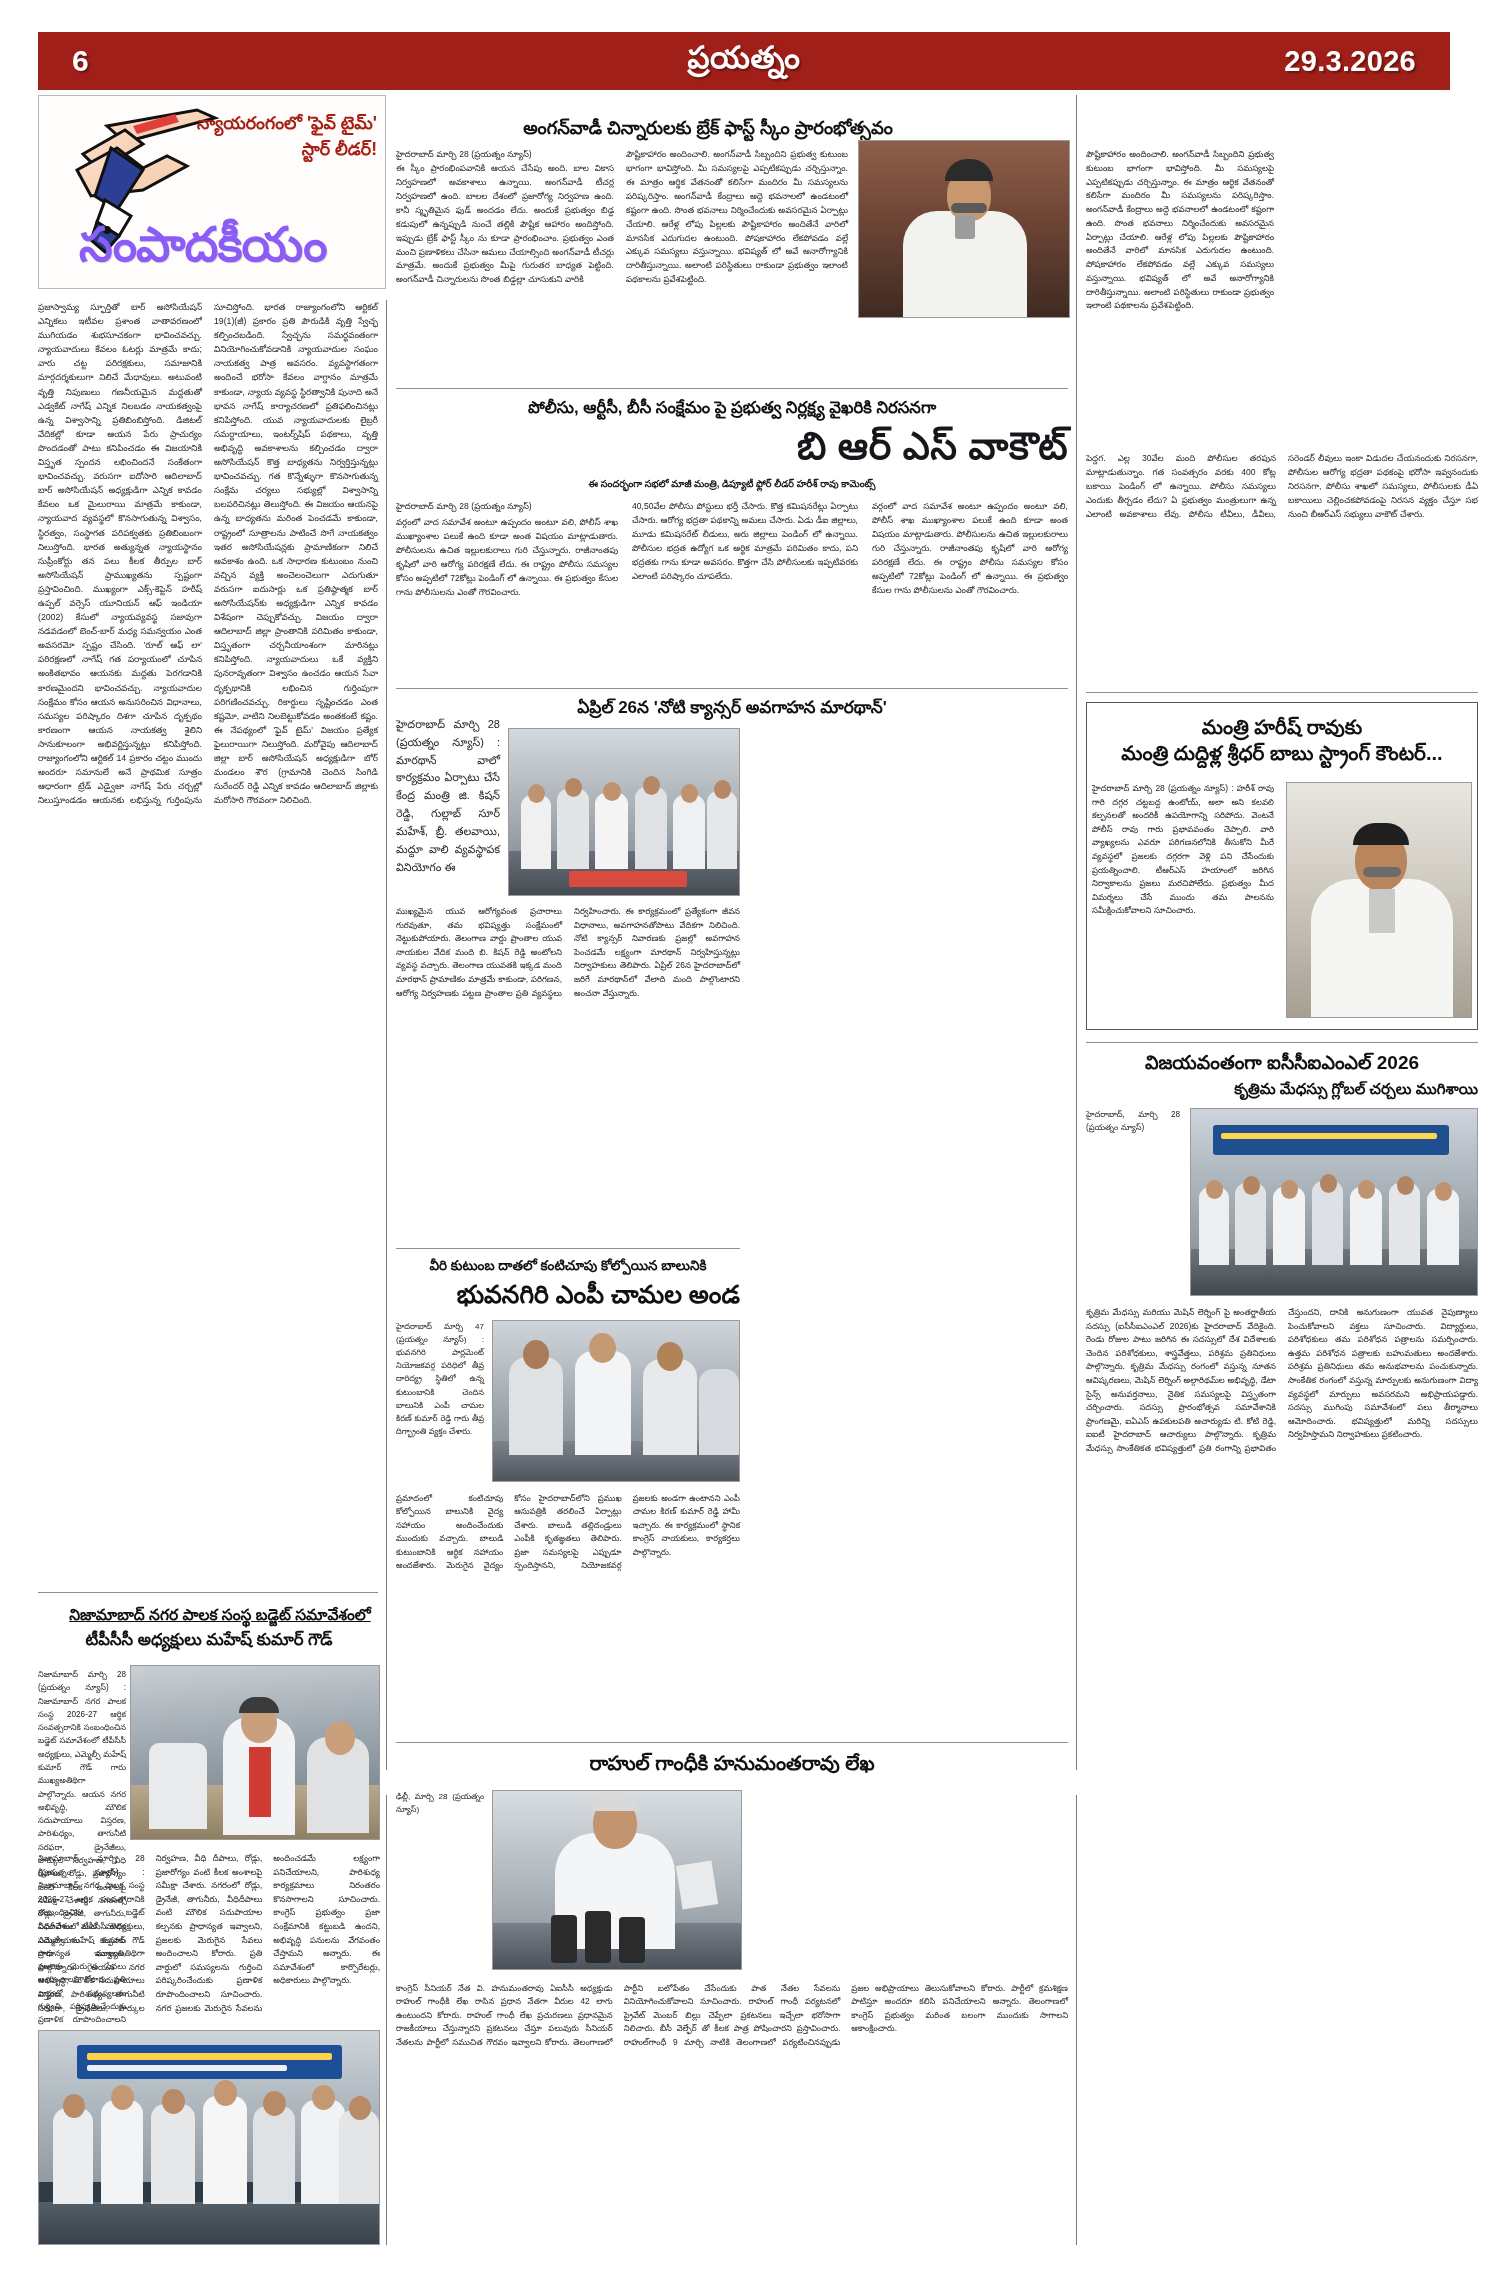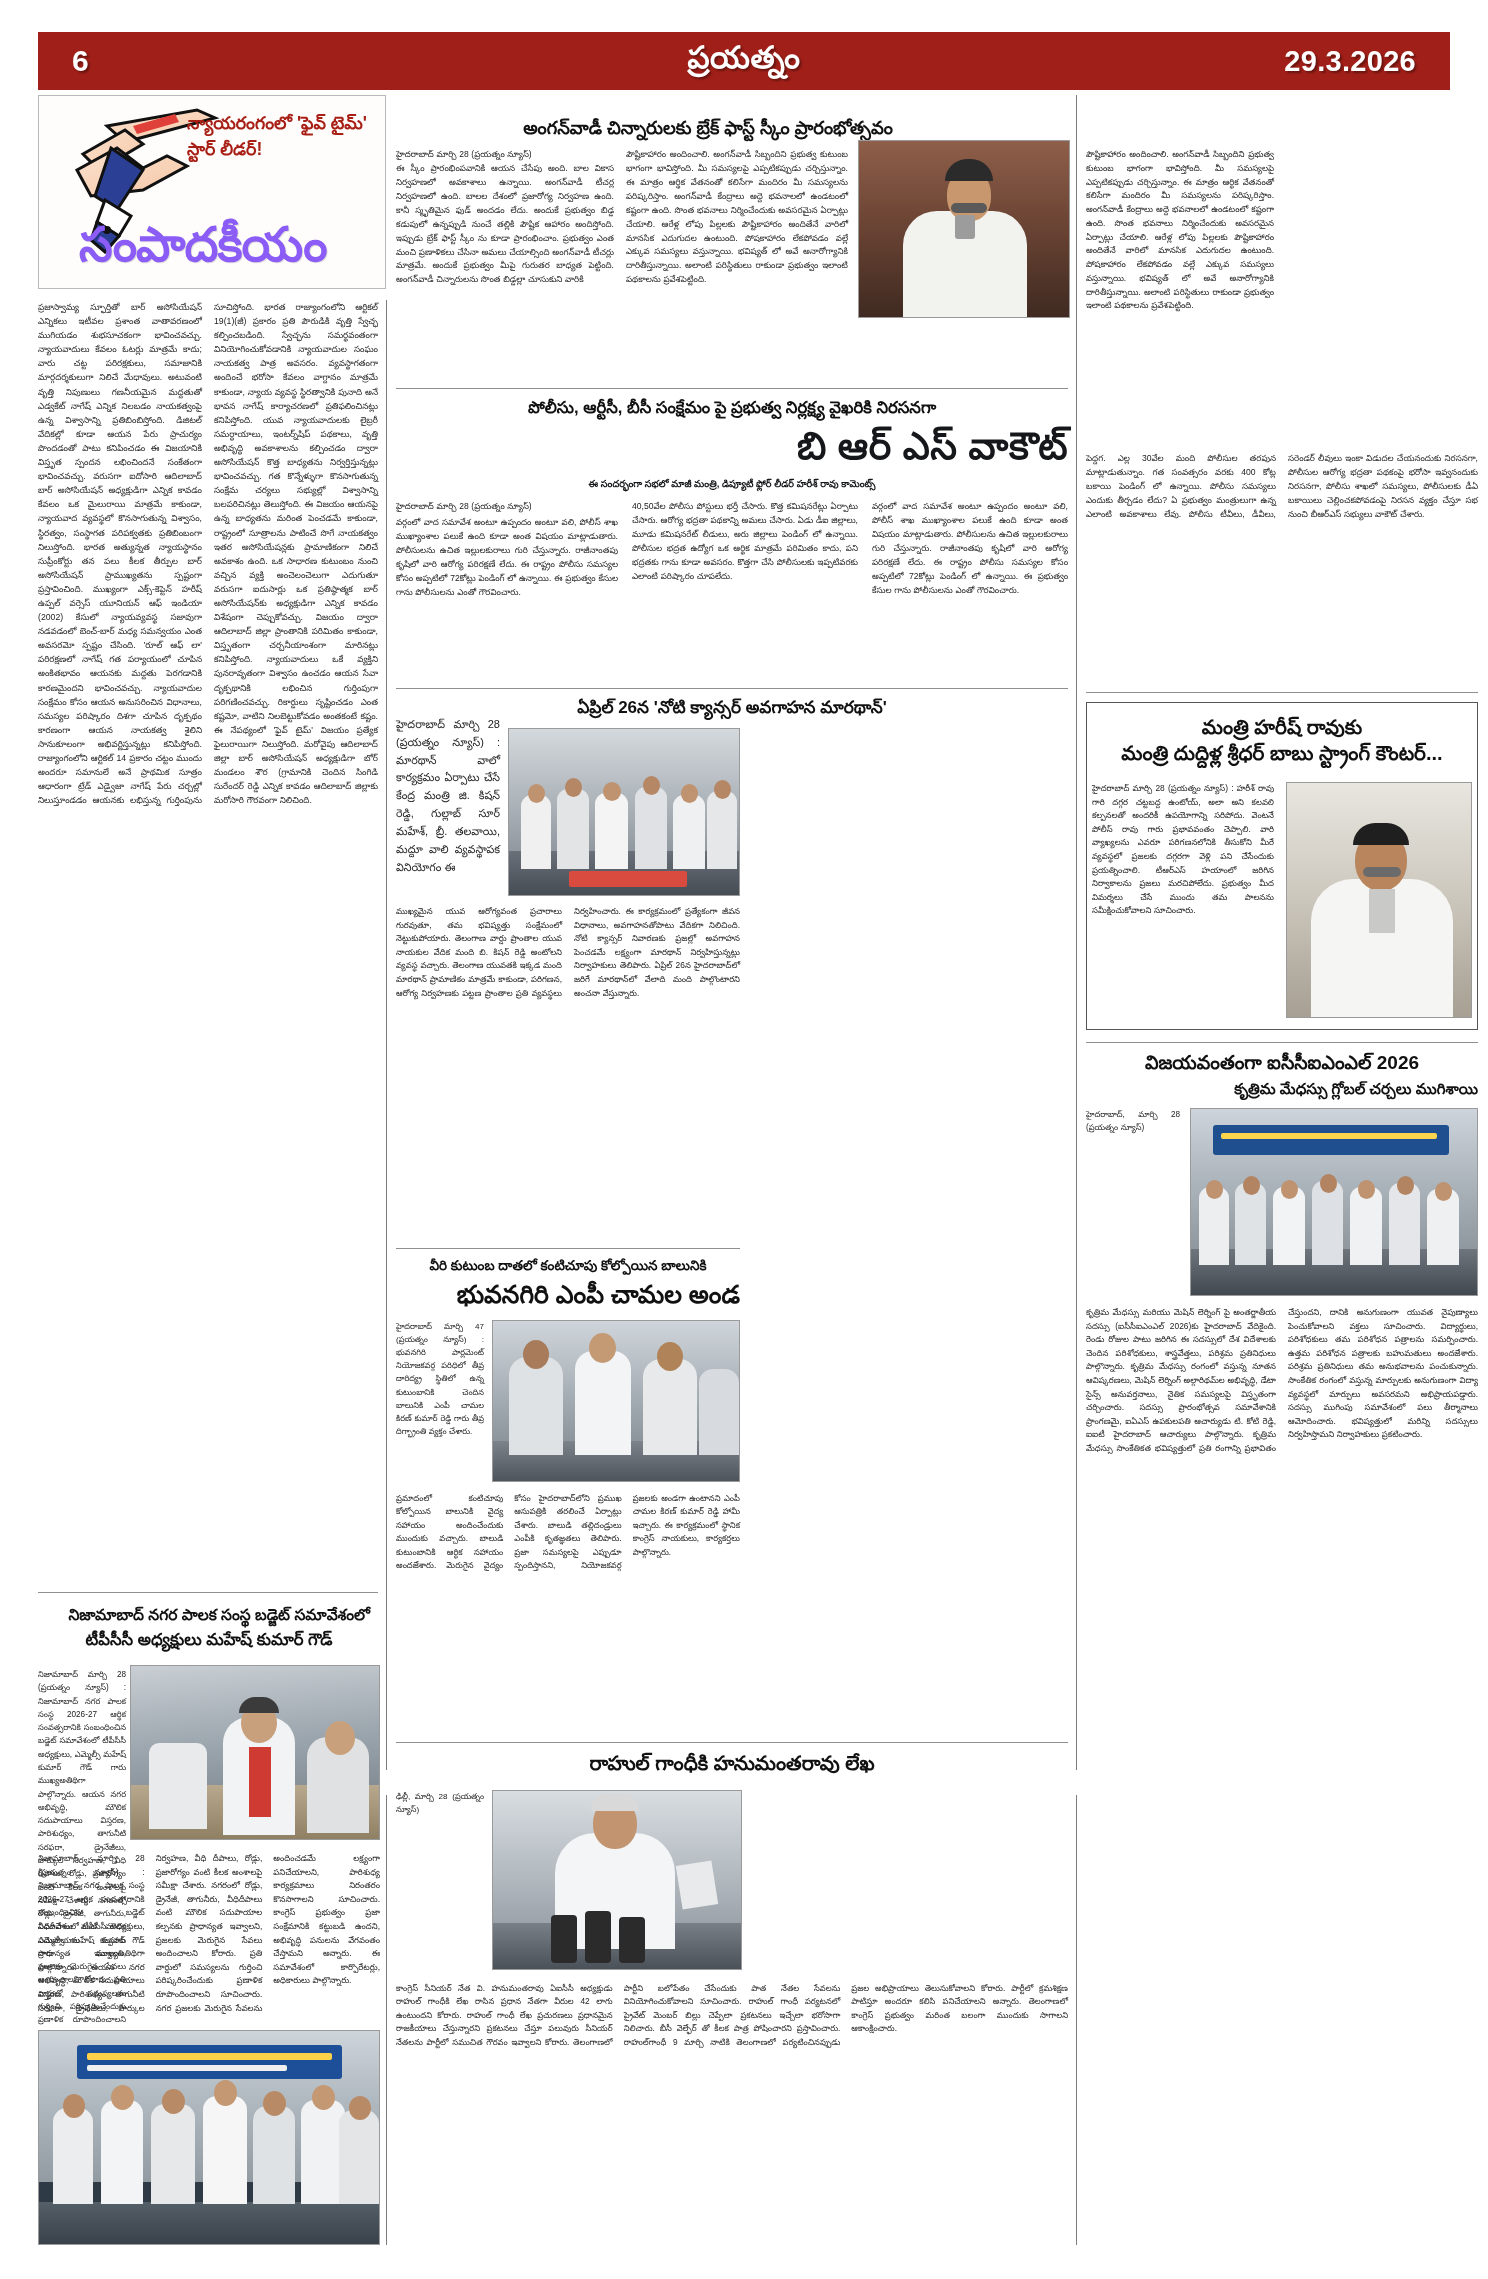--- a/index.html
+++ b/index.html
@@ -53,21 +53,21 @@
   .pen-wrap{ position:absolute; left:8px; top:8px; width:180px; height:150px; }
   .samp-word{
     position:absolute; left:40px; bottom:4px;
     font-size:48px; font-weight:bold; color:#8b5cf6;
     letter-spacing:-1px; white-space:nowrap;
     text-shadow:1px 1px 0 rgba(0,0,0,.12);
   }
   .ed-kicker{
     position:absolute; right:8px; top:14px; width:190px;
     color:#a81f16; font-weight:bold; font-size:17.5px; line-height:1.5;
-    text-align:left;
+    text-align:right;
   }
 
   .big-hl{ font-size:38px; font-weight:bold; letter-spacing:.5px; }
 
   
   .sep{ position:absolute; height:1px; background:#8f8f8f; }
 </style>
 </head>
 <body>
 
@@ -104,21 +104,21 @@
     <div>న్యాయరంగంలో 'ఫైవ్ టైమ్'</div>
     <div>స్టార్ లీడర్!</div>
   </div>
   <div class="samp-word">సంపాదకీయం</div>
 </div>
 
 <div class="body-te col2" style="position:absolute; left:38px; top:300px; width:340px; height:1280px; font-size:8.7px;">ప్రజాస్వామ్య స్ఫూర్తితో బార్ అసోసియేషన్ ఎన్నికలు ఇటీవల ప్రశాంత వాతావరణంలో ముగియడం శుభసూచకంగా భావించవచ్చు. న్యాయవాదులు కేవలం ఓటర్లు మాత్రమే కాదు; వారు చట్ట పరిరక్షకులు, సమాజానికి మార్గదర్శకులుగా నిలిచే మేధావులు. అటువంటి వృత్తి నిపుణులు గణనీయమైన మద్దతుతో ఎడ్వకేట్ నాగేష్ ఎన్నిక నిలబడం నాయకత్వంపై ఉన్న విశ్వాసాన్ని ప్రతిబింబిస్తోంది. డిజిటల్ వేదికల్లో కూడా ఆయన పేరు ప్రాచుర్యం పొందడంతో పాటు కనిపించడం ఈ విజయానికి విస్తృత స్పందన లభించిందనే సంకేతంగా భావించవచ్చు. వరుసగా ఐదోసారి ఆదిలాబాద్ బార్ అసోసియేషన్ అధ్యక్షుడిగా ఎన్నిక కావడం కేవలం ఒక మైలురాయి మాత్రమే కాకుండా, న్యాయవాద వ్యవస్థలో కొనసాగుతున్న విశ్వాసం, స్థిరత్వం, సంస్థాగత పరిపక్వతకు ప్రతిబింబంగా నిలుస్తోంది. భారత అత్యున్నత న్యాయస్థానం సుప్రీంకోర్టు తన పలు కీలక తీర్పుల బార్ అసోసియేషన్ ప్రాముఖ్యతను స్పష్టంగా ప్రస్తావించింది. ముఖ్యంగా ఎక్స్-కెప్టెన్ హరీష్ ఉప్పల్ వర్సెస్ యూనియన్ ఆఫ్ ఇండియా (2002) కేసులో న్యాయవ్యవస్థ సజావుగా నడవడంలో బెంచ్-బార్ మధ్య సమన్వయం ఎంత అవసరమో స్పష్టం చేసింది. 'రూల్ ఆఫ్ లా' పరిరక్షణలో నాగేష్ గత పర్యాయంలో చూపిన అంకితభావం ఆయనకు మద్దతు పెరగడానికి కారణమైందని భావించవచ్చు. న్యాయవాదుల సంక్షేమం కోసం ఆయన అనుసరించిన విధానాలు, సమస్యల పరిష్కారం దిశగా చూపిన దృక్పథం కారణంగా ఆయన నాయకత్వ శైలిని సానుకూలంగా అభివర్ణిస్తున్నట్లు కనిపిస్తోంది. రాజ్యాంగంలోని ఆర్టికల్ 14 ప్రకారం చట్టం ముందు అందరూ సమానులే అనే ప్రాథమిక సూత్రం ఆధారంగా ట్రేడ్ ఎడ్వైజా నాగేష్ పేరు చర్చల్లో నిలుస్తూండడం ఆయనకు లభిస్తున్న గుర్తింపును సూచిస్తోంది. భారత రాజ్యాంగంలోని ఆర్టికల్ 19(1)(జీ) ప్రకారం ప్రతి పౌరుడికి వృత్తి స్వేచ్ఛ కల్పించబడింది. స్వేచ్ఛను సమర్థవంతంగా వినియోగించుకోవడానికి న్యాయవాదుల సంఘం నాయకత్వ పాత్ర అవసరం. వ్యవస్థాగతంగా అందించే భరోసా కేవలం వాగ్దానం మాత్రమే కాకుండా, న్యాయ వ్యవస్థ స్థిరత్వానికి పునాది అనే భావన నాగేష్ కార్యాచరణలో ప్రతిఫలించినట్లు కనిపిస్తోంది. యువ న్యాయవాదులకు లైబ్రరీ సమర్ధాయాలు, ఇంటర్న్‌షిప్ పథకాలు, వృత్తి అభివృద్ధి అవకాశాలను కల్పించడం ద్వారా అసోసియేషన్ కొత్త బాధ్యతను నిర్వర్తిస్తున్నట్లు భావించవచ్చు. గత కొన్నేళ్ళుగా కొనసాగుతున్న సంక్షేమ చర్యలు సభ్యుల్లో విశ్వాసాన్ని బలపరిచినట్లు తెలుస్తోంది. ఈ విజయం ఆయనపై ఉన్న బాధ్యతను మరింత పెంచడమే కాకుండా, రాష్ట్రంలో సూత్రాలను పాటించే సొగే నాయకత్వం ఇతర అసోసియేషన్లకు ప్రామాణికంగా నిలిచే అవకాశం ఉంది. ఒక సాధారణ కుటుంబం నుంచి వచ్చిన వ్యక్తి అంచెలంచెలుగా ఎదుగుతూ వరుసగా ఐదుసార్లు ఒక ప్రతిష్ఠాత్మక బార్ అసోసియేషన్‌కు అధ్యక్షుడిగా ఎన్నిక కావడం విశేషంగా చెప్పుకోవచ్చు. విజయం ద్వారా ఆదిలాబాద్ జిల్లా ప్రాంతానికి పరిమితం కాకుండా, విస్తృతంగా చర్చనీయాంశంగా మారినట్లు కనిపిస్తోంది. న్యాయవాదులు ఒకే వ్యక్తిని పునరావృతంగా విశ్వాసం ఉంచడం ఆయన సేవా దృక్పథానికి లభించిన గుర్తింపుగా పరిగణించవచ్చు. రికార్డులు సృష్టించడం ఎంత కష్టమో, వాటిని నిలబెట్టుకోవడం అంతకంటే కష్టం. ఈ నేపథ్యంలో 'ఫైవ్ టైమ్' విజయం ప్రత్యేక ఫైలురాయిగా నిలుస్తోంది. మరోవైపు ఆదిలాబాద్ జిల్లా బార్ అసోసియేషన్ అధ్యక్షుడిగా బోర్ మండలం శౌర (గ్రామానికి చెందిన సింగిడి సురేందర్ రెడ్డి ఎన్నిక కావడం ఆదిలాబాద్ జిల్లాకు మరోసారి గౌరవంగా నిలిచింది.</div>
 
 <div class="sep" style="left:38px; top:1592px; width:340px;"></div>
 
-<div class="hl" style="position:absolute; left:28px; top:1606px; width:342px; font-size:15.5px; text-align:right;">నిజామాబాద్ నగర పాలక సంస్థ బడ్జెట్ సమావేశంలో</div>
+<div class="hl" style="position:absolute; left:49px; top:1606px; width:342px; font-size:15.5px; text-align:center;text-decoration:underline;">నిజామాబాద్ నగర పాలక సంస్థ బడ్జెట్ సమావేశంలో</div>
 <div class="hl" style="position:absolute; left:38px; top:1630px; width:342px; font-size:16.5px; text-align:center;">టీపీసీసీ అధ్యక్షులు మహేష్ కుమార్ గౌడ్</div>
 
 <div class="photo" style="left:130px; top:1665px; width:250px; height:175px;">
   <div class="ph-sky" style="background:linear-gradient(175deg,#c9cfd4 0%,#9aa4ac 46%,#6d757c 100%);"></div>
   <div style="position:absolute;left:0;bottom:0;width:100%;height:54px;background:linear-gradient(#b8a98e,#8f7f63);"></div>
   <div style="position:absolute;left:18px;bottom:10px;width:58px;height:86px;background:#e9eaec;border-radius:10px 10px 0 0;"></div>
   <div style="position:absolute;left:92px;bottom:4px;width:72px;height:118px;background:#f2f3f4;border-radius:26px 26px 0 0;"></div>
   <div style="position:absolute;left:110px;bottom:96px;width:36px;height:40px;background:#c9a07c;border-radius:50%;"></div>
   <div style="position:absolute;left:108px;bottom:126px;width:40px;height:16px;background:#3b3b3b;border-radius:18px 18px 0 0;"></div>
   <div style="position:absolute;left:118px;bottom:22px;width:22px;height:70px;background:#cf3b32;"></div>

